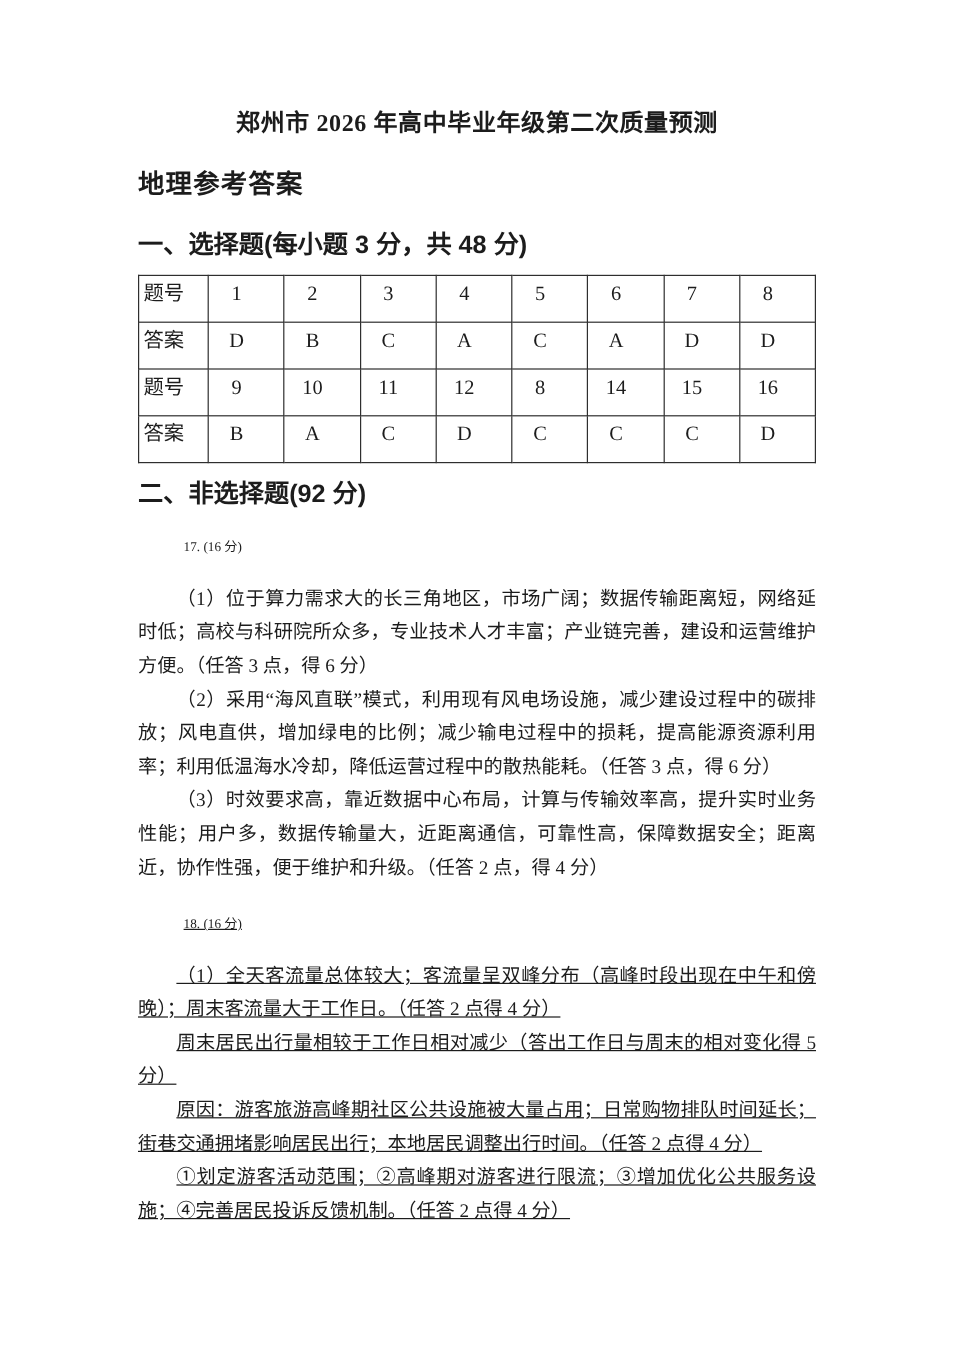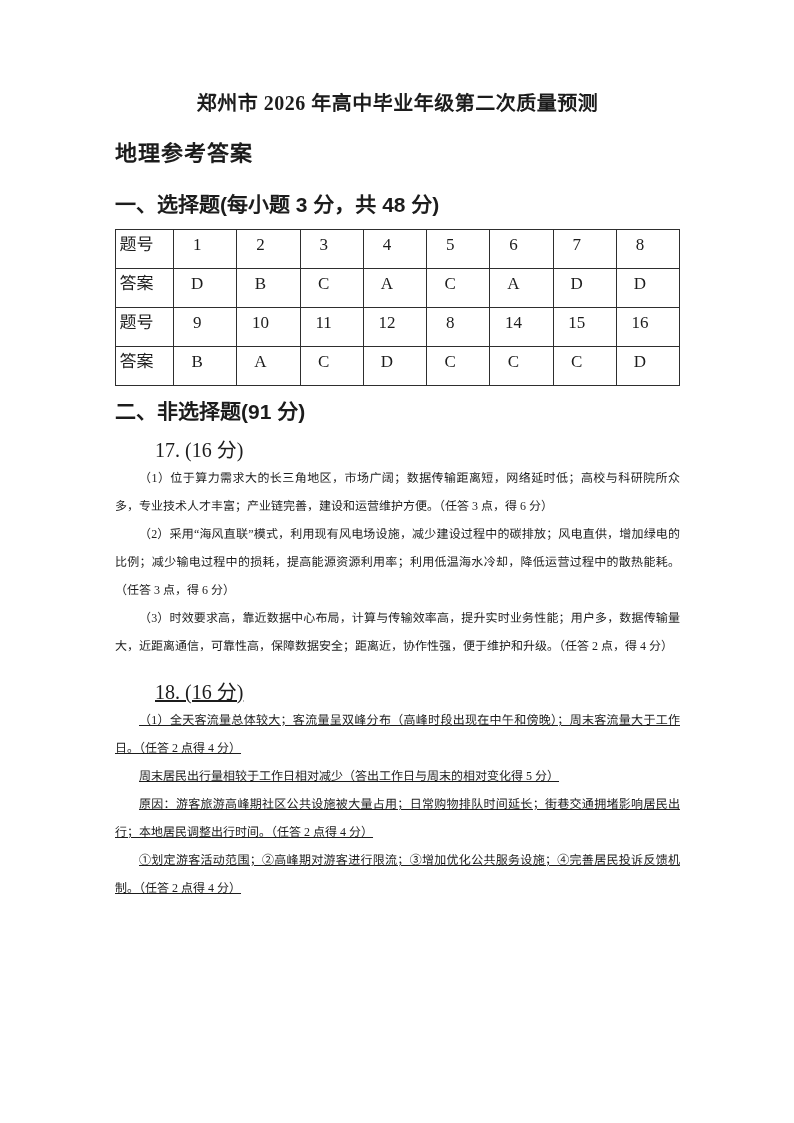--- a/index.html
+++ b/index.html
@@ -53,28 +53,28 @@
     vertical-align: top;
     font-weight: normal;
     font-size: 17px;
     line-height: 22px;
   }
   col.label-col { width: 58px; }
   .essay-heading { margin-top: 12px; }
   .question { margin-top: 10px; }
   .question + .question { margin-top: 18px; text-decoration: underline; }
   .q-number {
-    margin: 0;
-    font-size: 20px;
+    margin: 16px;
+    font-size: 11px;
     line-height: 28px;
     text-indent: 2em;
   }
   .answer-paragraph {
     margin: 0;
-    font-size: 12px;
+    font-size: 16px;
     line-height: 28px;
     text-align: justify;
     text-indent: 2em;
   }
 </style>
 </head>
 <body>
 
 <div class="page">
 
@@ -136,21 +136,21 @@
         <td>C</td>
         <td>D</td>
         <td>C</td>
         <td>C</td>
         <td>C</td>
         <td>D</td>
       </tr>
     </tbody>
   </table>
 
-  <div class="section-heading essay-heading">二、非选择题(91 分)</div>
+  <div class="section-heading essay-heading">二、非选择题(92 分)</div>
 
   <div class="question">
     <p class="q-number">17. (16 分)</p>
     <p class="answer-paragraph">（1）位于算力需求大的长三角地区，市场广阔；数据传输距离短，网络延时低；高校与科研院所众多，专业技术人才丰富；产业链完善，建设和运营维护方便。（任答 3 点，得 6 分）</p>
     <p class="answer-paragraph">（2）采用“海风直联”模式，利用现有风电场设施，减少建设过程中的碳排放；风电直供，增加绿电的比例；减少输电过程中的损耗，提高能源资源利用率；利用低温海水冷却，降低运营过程中的散热能耗。（任答 3 点，得 6 分）</p>
     <p class="answer-paragraph">（3）时效要求高，靠近数据中心布局，计算与传输效率高，提升实时业务性能；用户多，数据传输量大，近距离通信，可靠性高，保障数据安全；距离近，协作性强，便于维护和升级。（任答 2 点，得 4 分）</p>
   </div>
 
   <div class="question">
     <p class="q-number">18. (16 分)</p>

